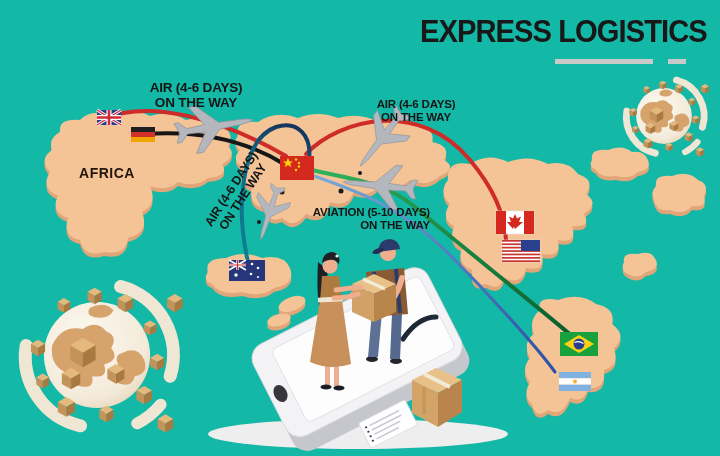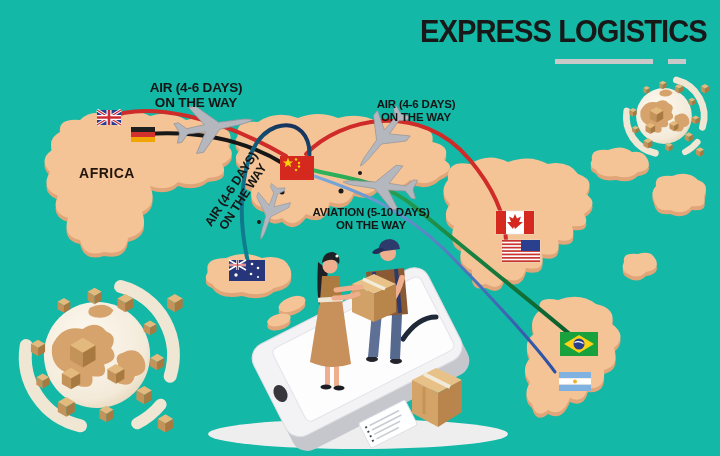--- a/index.html
+++ b/index.html
@@ -8,21 +8,21 @@
   .stage svg.art{position:absolute;left:0;top:0;}
   .title{position:absolute;left:420px;top:14px;font-size:31px;font-weight:800;color:#181818;
          letter-spacing:-1px;transform:scaleX(.94);transform-origin:left top;white-space:nowrap;}
   .bar{position:absolute;height:5px;background:#c9c9c9;top:59px;}
   .bar.long{left:555px;width:98px;}
   .bar.short{left:668px;width:18px;}
   .lbl{position:absolute;font-weight:800;color:#151515;text-align:center;line-height:1.12;
        letter-spacing:-0.2px;}
   .lbl-air-left{left:140px;top:80px;width:112px;font-size:13.5px;}
   .lbl-air-right{left:363px;top:98px;width:106px;font-size:11.5px;}
-  .lbl-aviation{left:312px;top:206px;width:118px;font-size:11.5px;}
+  .lbl-aviation{left:312px;top:206px;width:118px;font-size:11.5px;text-align:right;}
   .lbl-air-diag{left:176px;top:179px;width:122px;font-size:12.5px;transform:rotate(-57deg);}
   .lbl-africa{left:72px;top:166px;width:70px;font-size:14px;color:#23150c;letter-spacing:.5px;}
 </style>
 </head>
 <body>
 
 <div class="stage">
 
 <svg class="art" width="720" height="456" viewBox="0 0 720 456">
   <defs>

